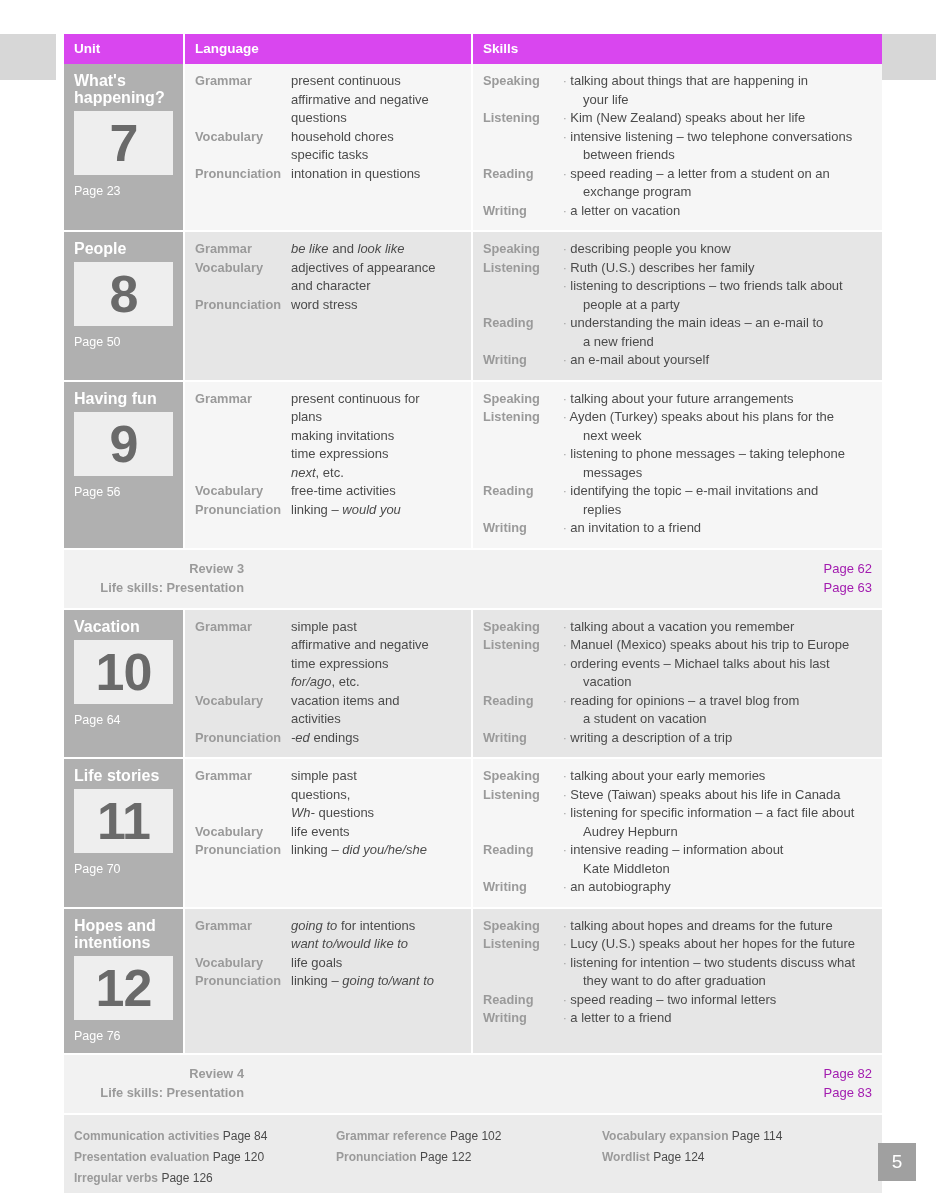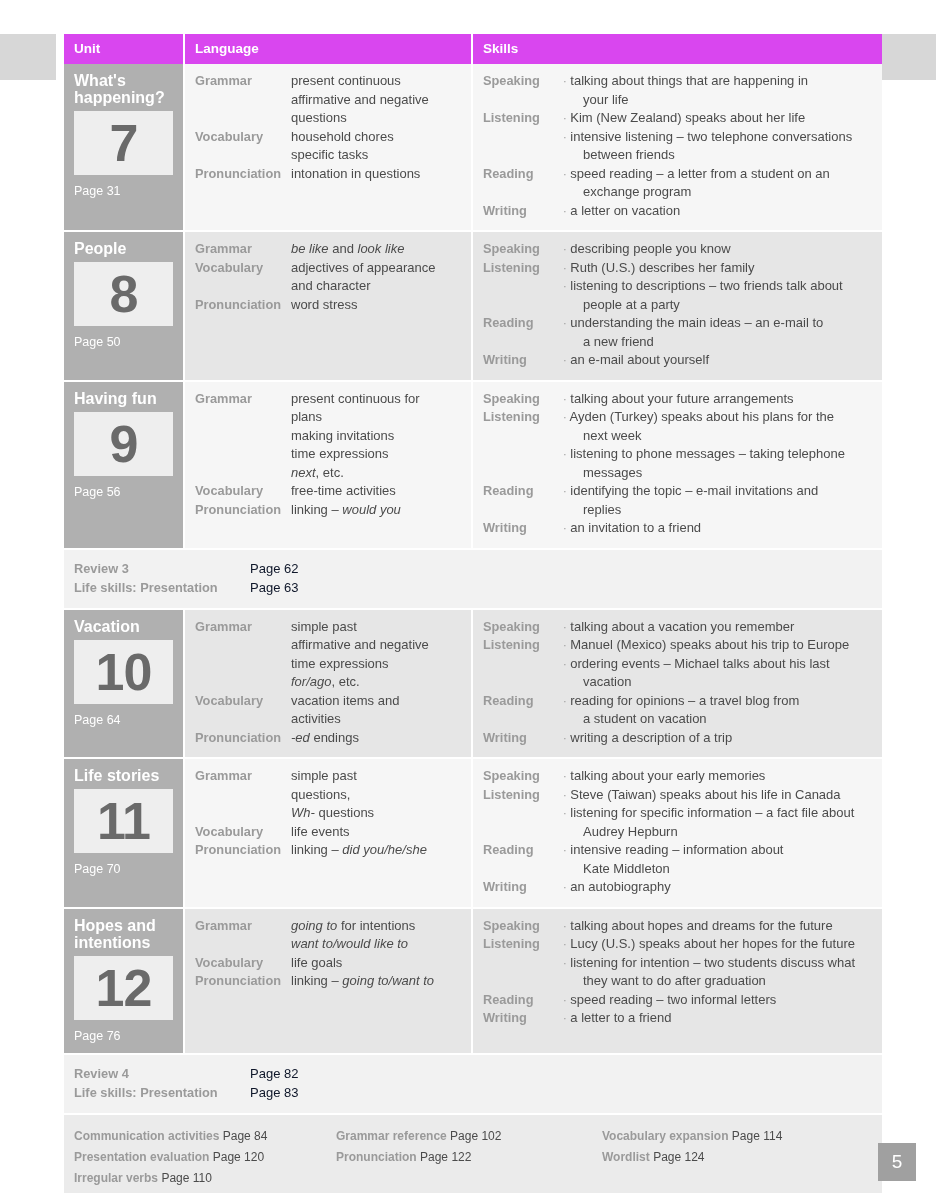--- a/index.html
+++ b/index.html
@@ -152,35 +152,36 @@
   .skill-item .cont { padding-left: 10px; display: block; text-indent: 0; }
 
   em { font-style: italic; }
 
   
   td.review-cell {
     background: #f2f2f2;
     padding: 9px 10px 11px 10px;
     border-bottom: 2px solid #ffffff;
     vertical-align: top;
+    text-align: right;
   }
   .review-grid {
     display: grid;
     grid-template-columns: 170px auto;
     column-gap: 6px;
   }
   .review-label {
     color: #9a9a9a;
     font-size: 12.8px;
     font-weight: bold;
     line-height: 19px;
     white-space: nowrap;
   }
   .review-page {
-    color: #0f172a;
+    color: #a21caf;
     font-size: 13px;
     line-height: 19px;
     white-space: nowrap;
   }
 
   
   td.back-cell {
     background: #ebebeb;
     padding: 11px 10px 13px 10px;
     vertical-align: top;
@@ -238,21 +239,21 @@
         <th class="col-skills">Skills</th>
       </tr>
     </thead>
     <tbody id="tbody">
         <tr class="row-a">
           <td class="unit-cell">
             <div class="unit-title">What's happening?</div>
             <div class="unit-numbox">
               <div class="unit-num">7</div>
             </div>
-            <div class="unit-page">Page 31</div>
+            <div class="unit-page">Page 23</div>
           </td>
           <td class="lang-cell">
             <div class="lang-grid">
               <div class="lang-label">Grammar</div>
               <div class="lang-val">
                 <div>present continuous</div>
                 <div>affirmative and negative</div>
                 <div>questions</div>
               </div>
               <div class="lang-label">Vocabulary</div>
@@ -549,21 +550,21 @@
               <div class="review-page">Page 83</div>
             </div>
           </td>
         </tr>
         <tr>
           <td class="back-cell" colspan="3">
             <div class="back-grid">
               <div>
                 <div class="back-entry"><span class="bname">Communication activities</span> <span class="bpage">Page 84</span></div>
                 <div class="back-entry"><span class="bname">Presentation evaluation</span> <span class="bpage">Page 120</span></div>
-                <div class="back-entry"><span class="bname">Irregular verbs</span> <span class="bpage">Page 110</span></div>
+                <div class="back-entry"><span class="bname">Irregular verbs</span> <span class="bpage">Page 126</span></div>
               </div>
               <div>
                 <div class="back-entry"><span class="bname">Grammar reference</span> <span class="bpage">Page 102</span></div>
                 <div class="back-entry"><span class="bname">Pronunciation</span> <span class="bpage">Page 122</span></div>
                 <div class="back-spacer"></div>
               </div>
               <div>
                 <div class="back-entry"><span class="bname">Vocabulary expansion</span> <span class="bpage">Page 114</span></div>
                 <div class="back-entry"><span class="bname">Wordlist</span> <span class="bpage">Page 124</span></div>
                 <div class="back-spacer"></div>

